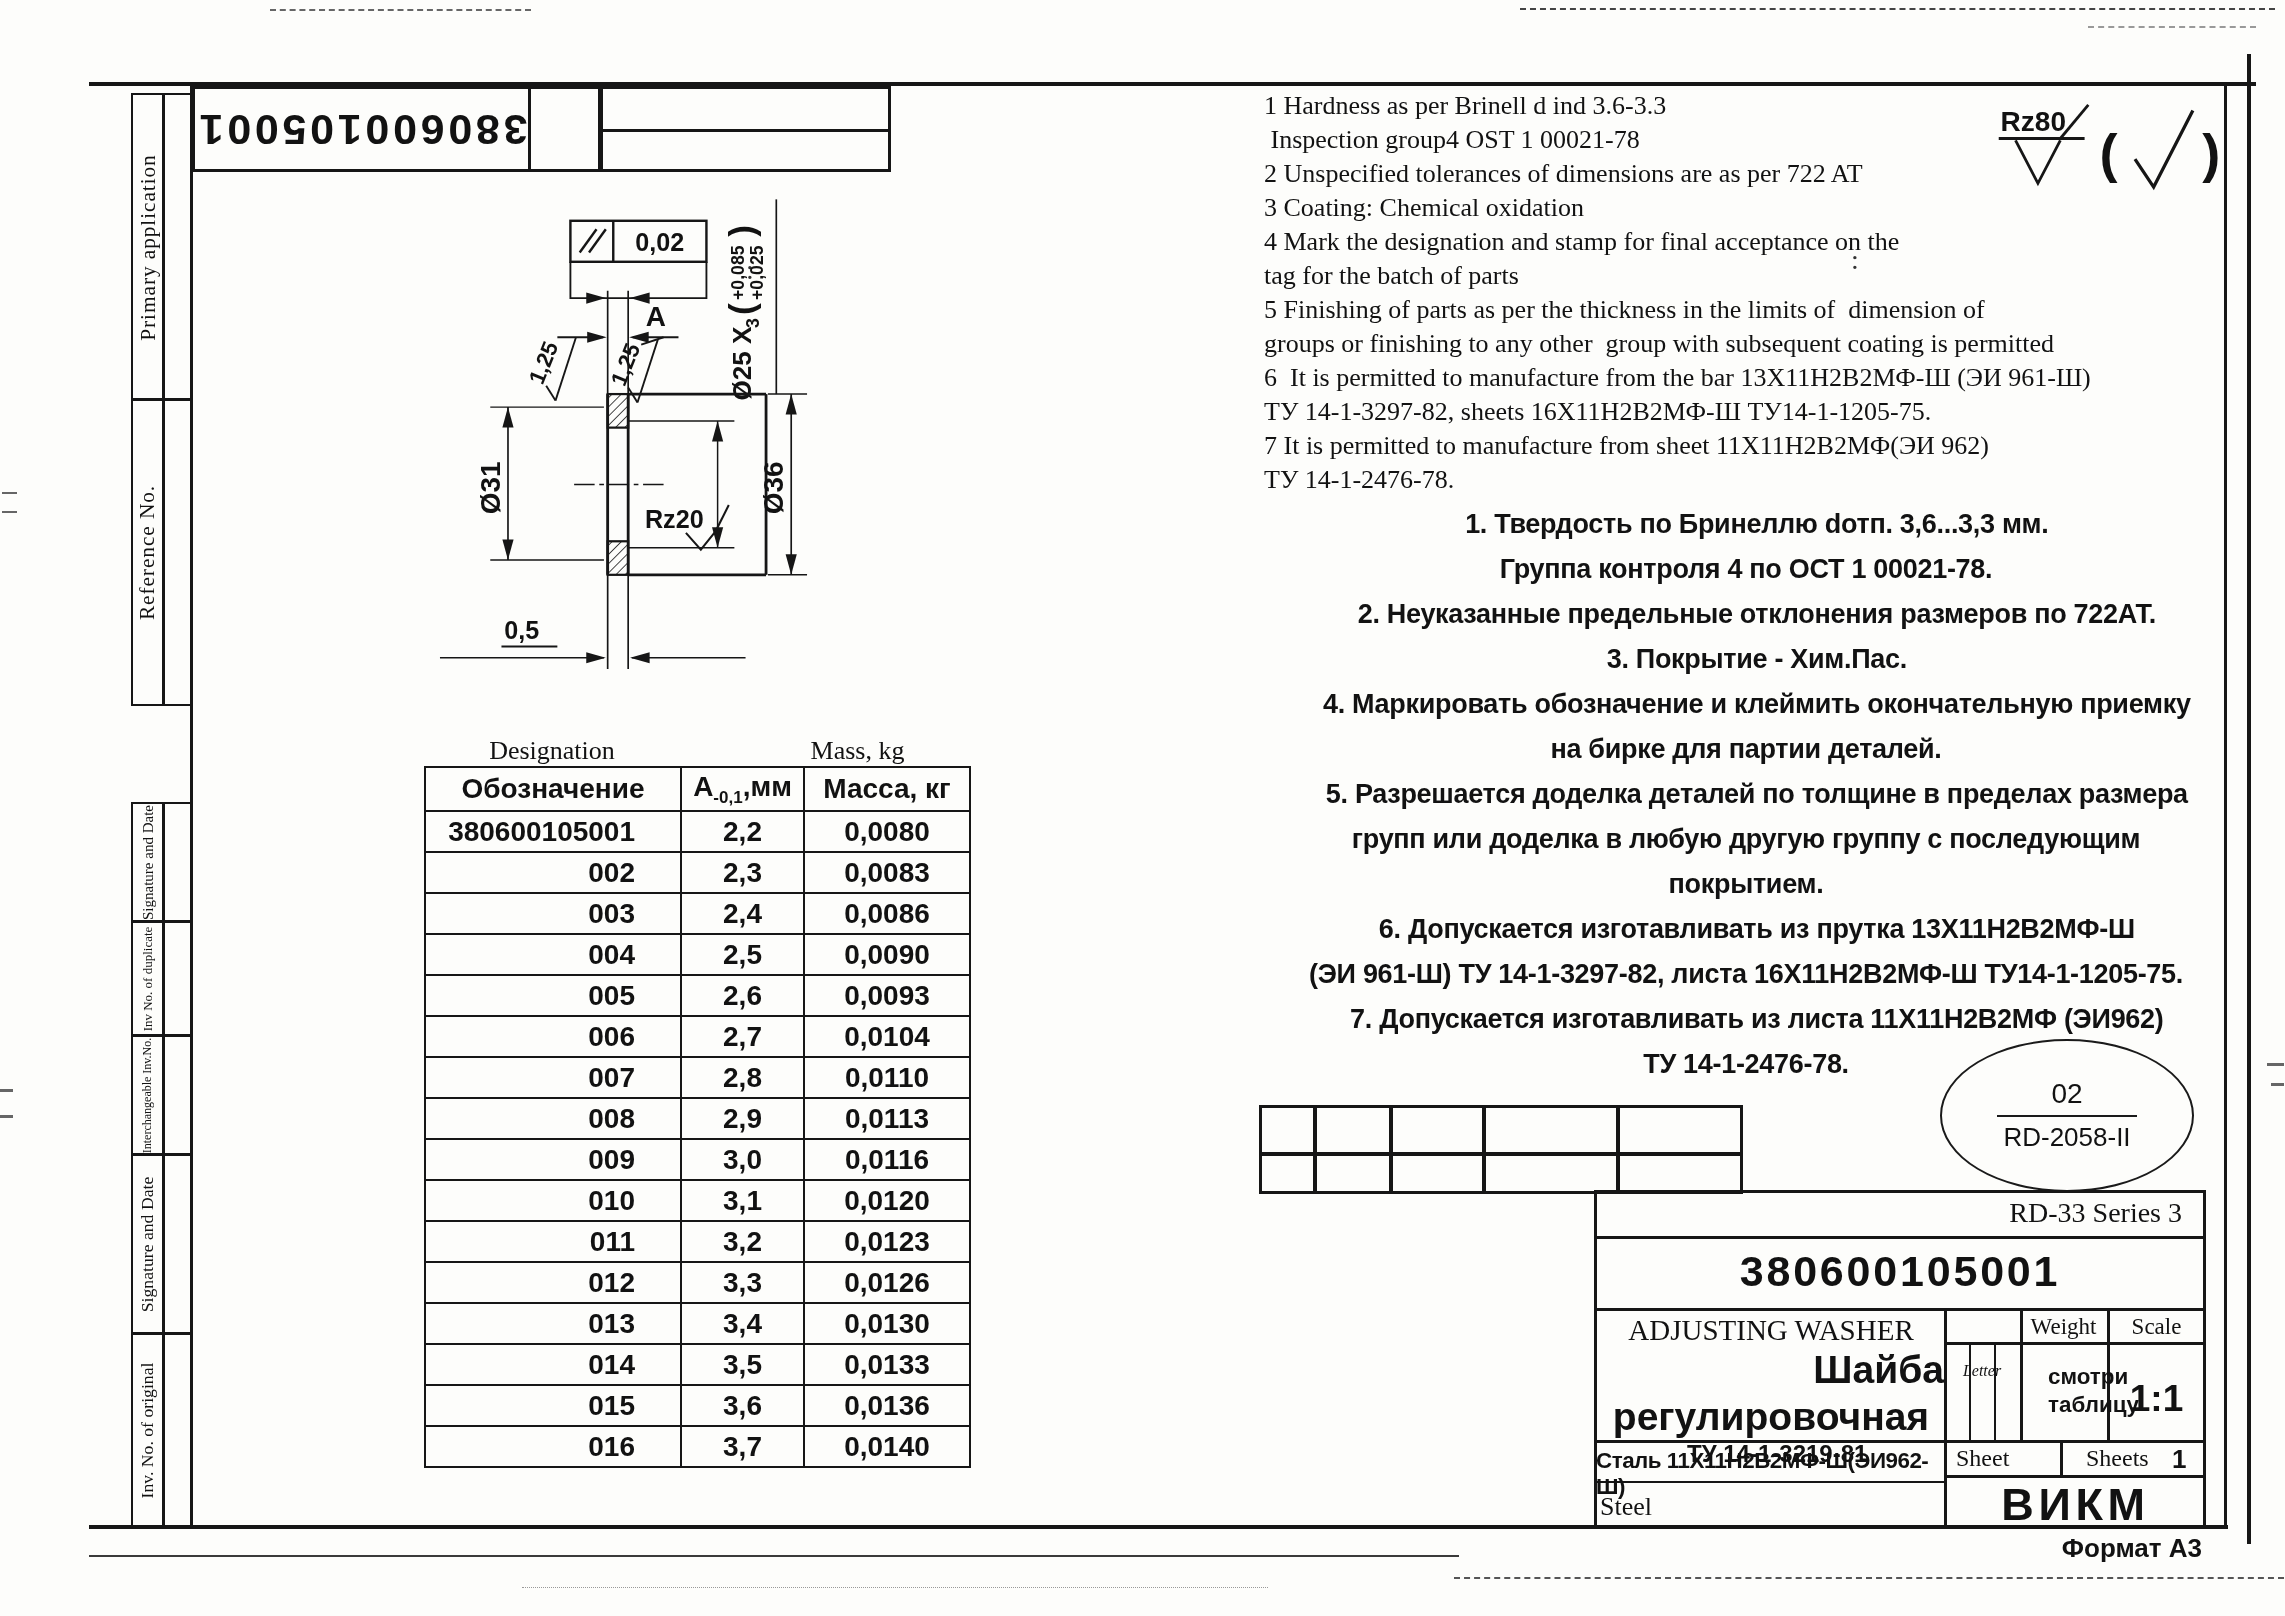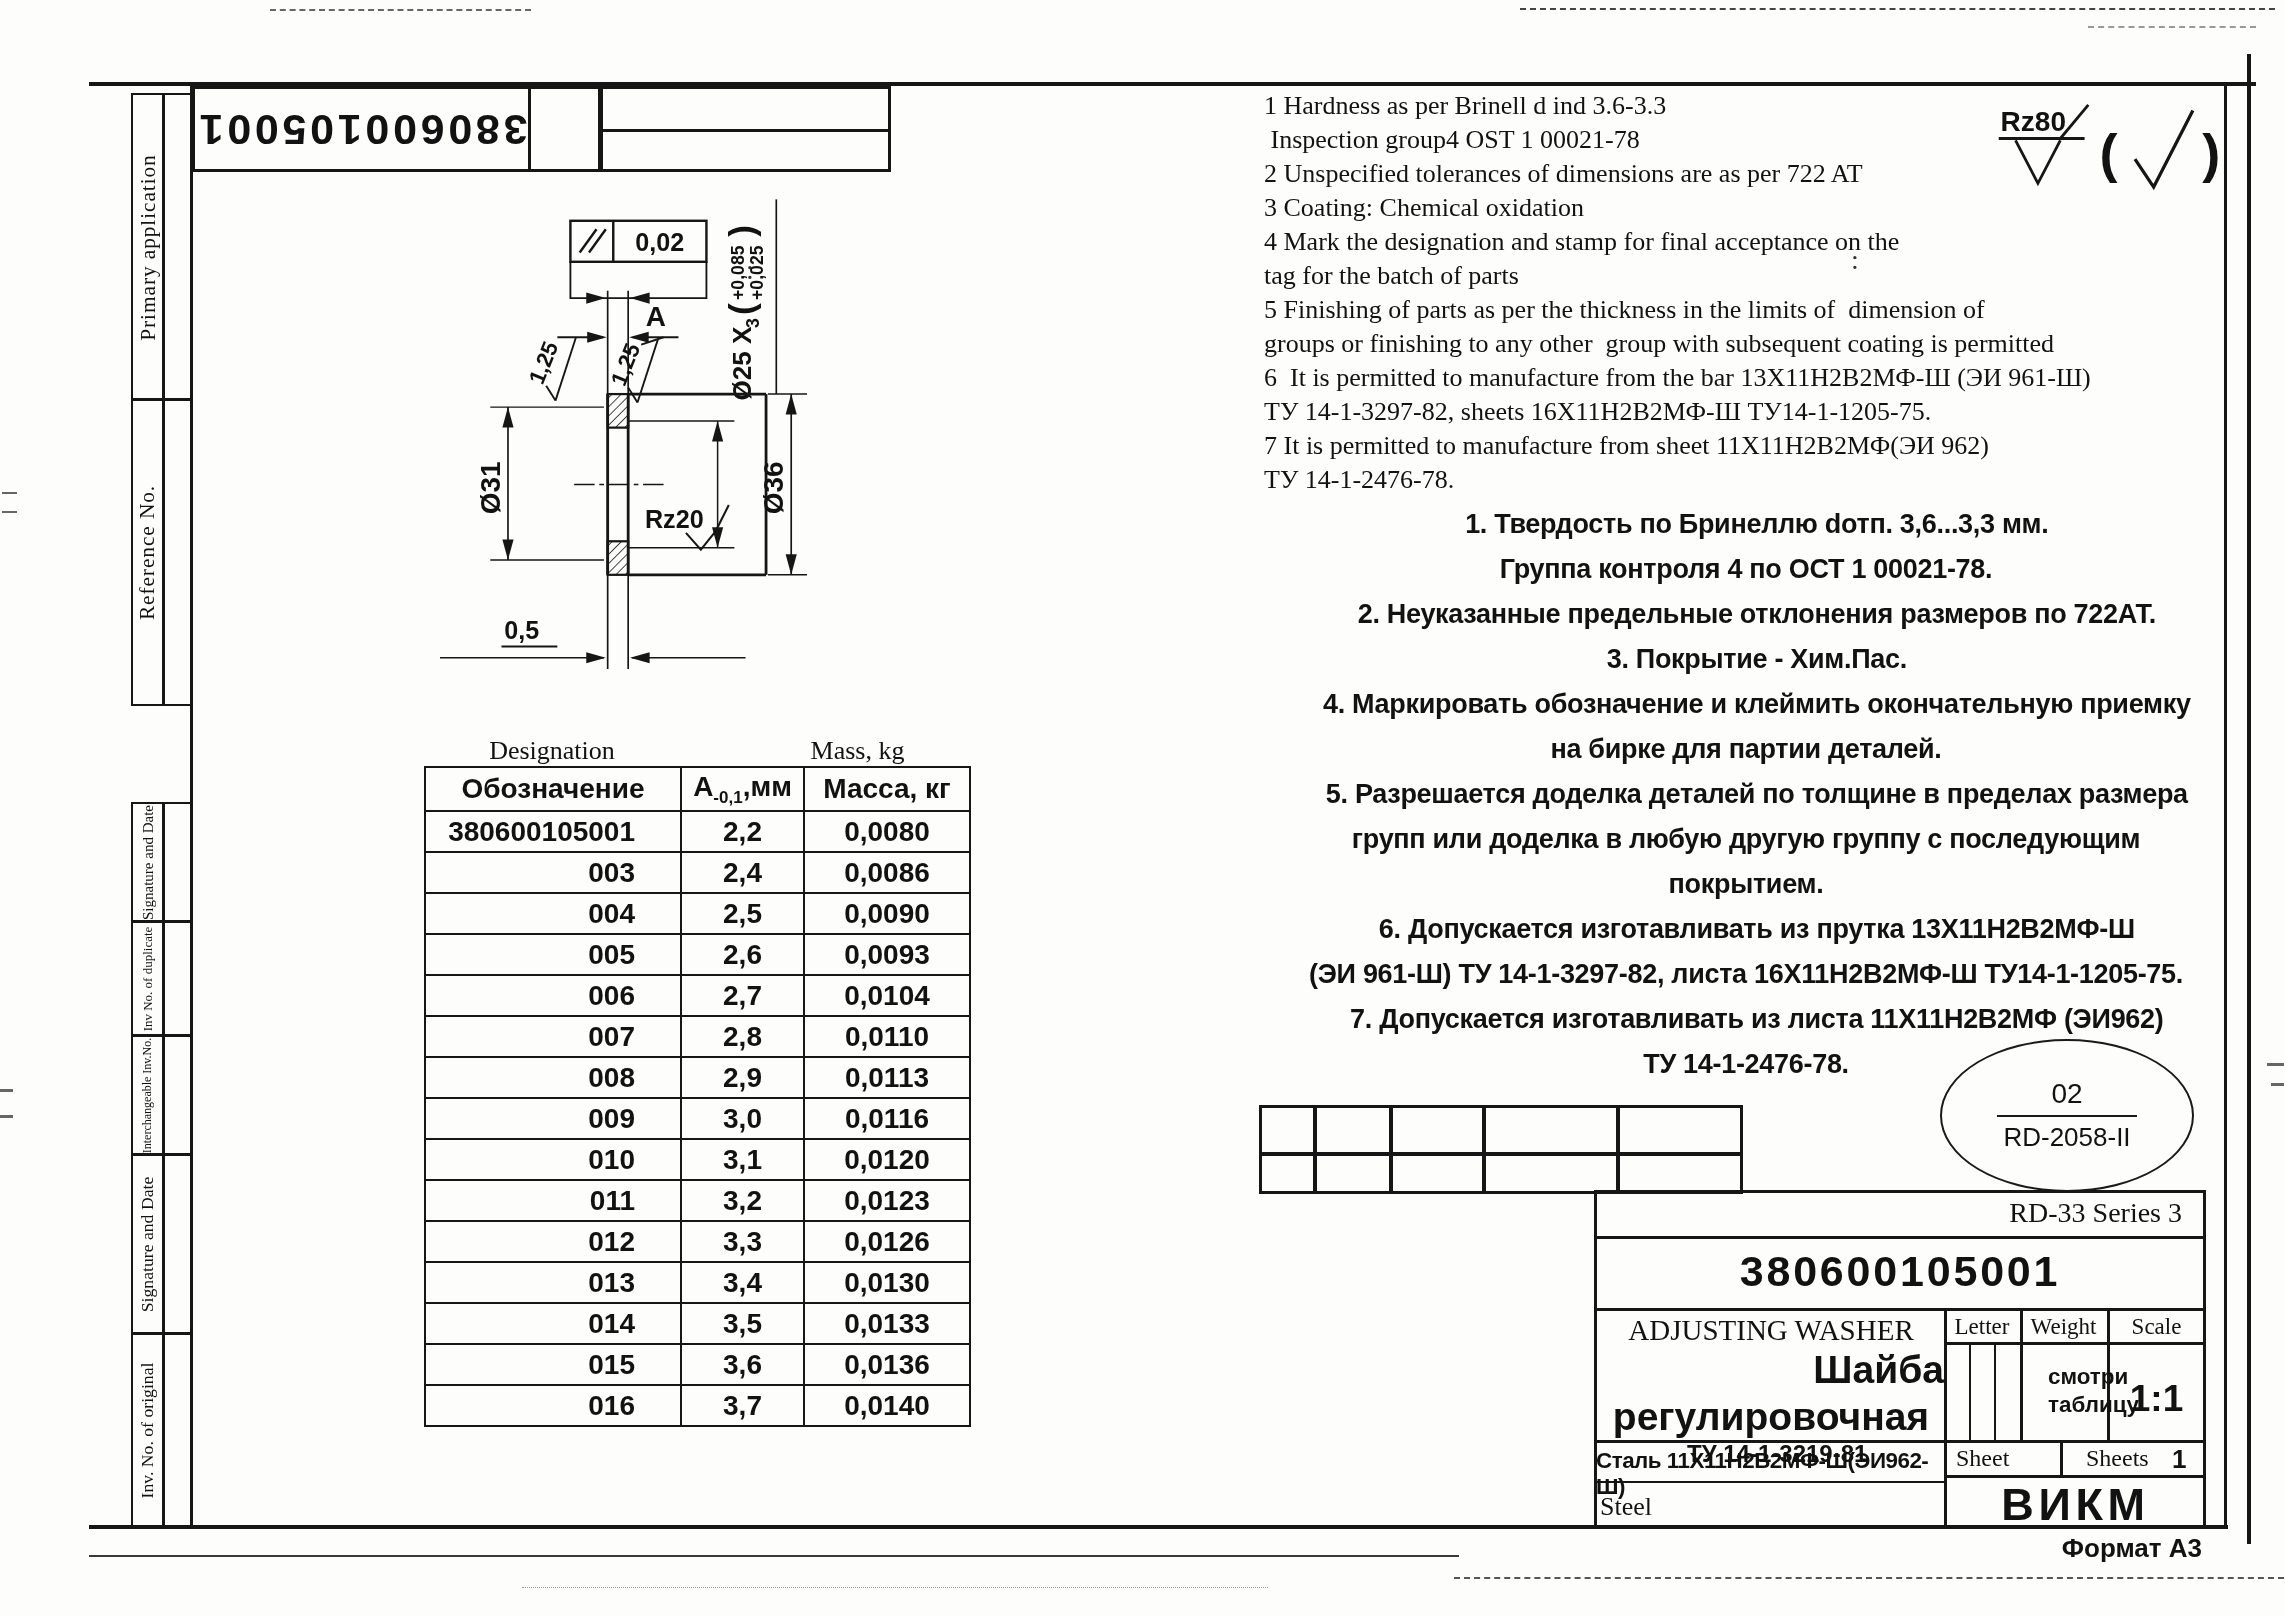--- a/index.html
+++ b/index.html
@@ -241,20 +241,25 @@
         <th><span>Масса, кг</span></th>
       </tr>
     </thead>
     <tbody>
         <tr>
           <td>380600105001</td>
           <td>2,2</td>
           <td>0,0080</td>
         </tr>
         <tr>
+          <td>002</td>
+          <td>2,3</td>
+          <td>0,0083</td>
+        </tr>
+        <tr>
           <td>003</td>
           <td>2,4</td>
           <td>0,0086</td>
         </tr>
         <tr>
           <td>004</td>
           <td>2,5</td>
           <td>0,0090</td>
         </tr>
         <tr>
@@ -362,21 +367,21 @@
   <div class="hl" style="left:1944px;top:1475px;width:262px;height:2.8px;"></div>
 
   <div class="tbt" style="left:1598px;top:1197px;width:597px;text-align:right;padding-right:13px;font-size:28px;">RD-33 Series 3</div>
   <div class="tbt sans b ctr" style="left:1598px;top:1247px;width:604px;font-size:43px;letter-spacing:2.8px;">380600105001</div>
   <div class="tbt ctr" style="left:1598px;top:1314px;width:346px;font-size:29px;">ADJUSTING WASHER</div>
   <div class="tbt sans b ctr" style="left:1598px;top:1348px;width:346px;font-size:39px;text-align:right;">Шайба</div>
   <div class="tbt sans b ctr" style="left:1598px;top:1395px;width:346px;font-size:39px;">регулировочная</div>
   <div class="tbt sans b" style="left:1596px;top:1448px;width:349px;font-size:22.4px;letter-spacing:-0.5px;">Сталь 11Х11Н2В2МФ-Ш(ЭИ962-Ш)</div>
   <div class="tbt" style="left:1600px;top:1492px;font-size:26px;">Steel</div>
   <div class="tbt sans b" style="left:1687px;top:1440px;font-size:24px;">ТУ 14-1-3219-81</div>
-  <div class="tbt ctr" style="left:1944px;top:1314px;width:76px;font-size:23px;">Letter</div>
+  <div class="tbt ctr" style="left:1944px;top:1362px;width:76px;font-size:16px;font-style:italic;">Letter</div>
   <div class="tbt ctr" style="left:2020px;top:1314px;width:87px;font-size:23px;">Weight</div>
   <div class="tbt ctr" style="left:2107px;top:1314px;width:99px;font-size:23px;">Scale</div>
   <div class="tbt sans b ctr" style="left:2020px;top:1363px;width:87px;font-size:22.4px;line-height:28px;padding-left:28px;">смотри таблицу</div>
   <div class="tbt sans b ctr" style="left:2107px;top:1378px;width:99px;font-size:37px;">1:1</div>
   <div class="tbt" style="left:1956px;top:1445px;font-size:24px;">Sheet</div>
   <div class="tbt" style="left:2086px;top:1445px;font-size:24px;">Sheets</div>
   <div class="tbt sans b" style="left:2172px;top:1444px;font-size:26px;">1</div>
   <div class="tbt sans b ctr" style="left:1946px;top:1479px;width:259px;font-size:45px;letter-spacing:4.7px;">ВИКМ</div>
 
   <div class="tbt sans b" style="left:1958px;top:1533px;width:244px;text-align:right;font-size:26px;">Формат А3</div>

